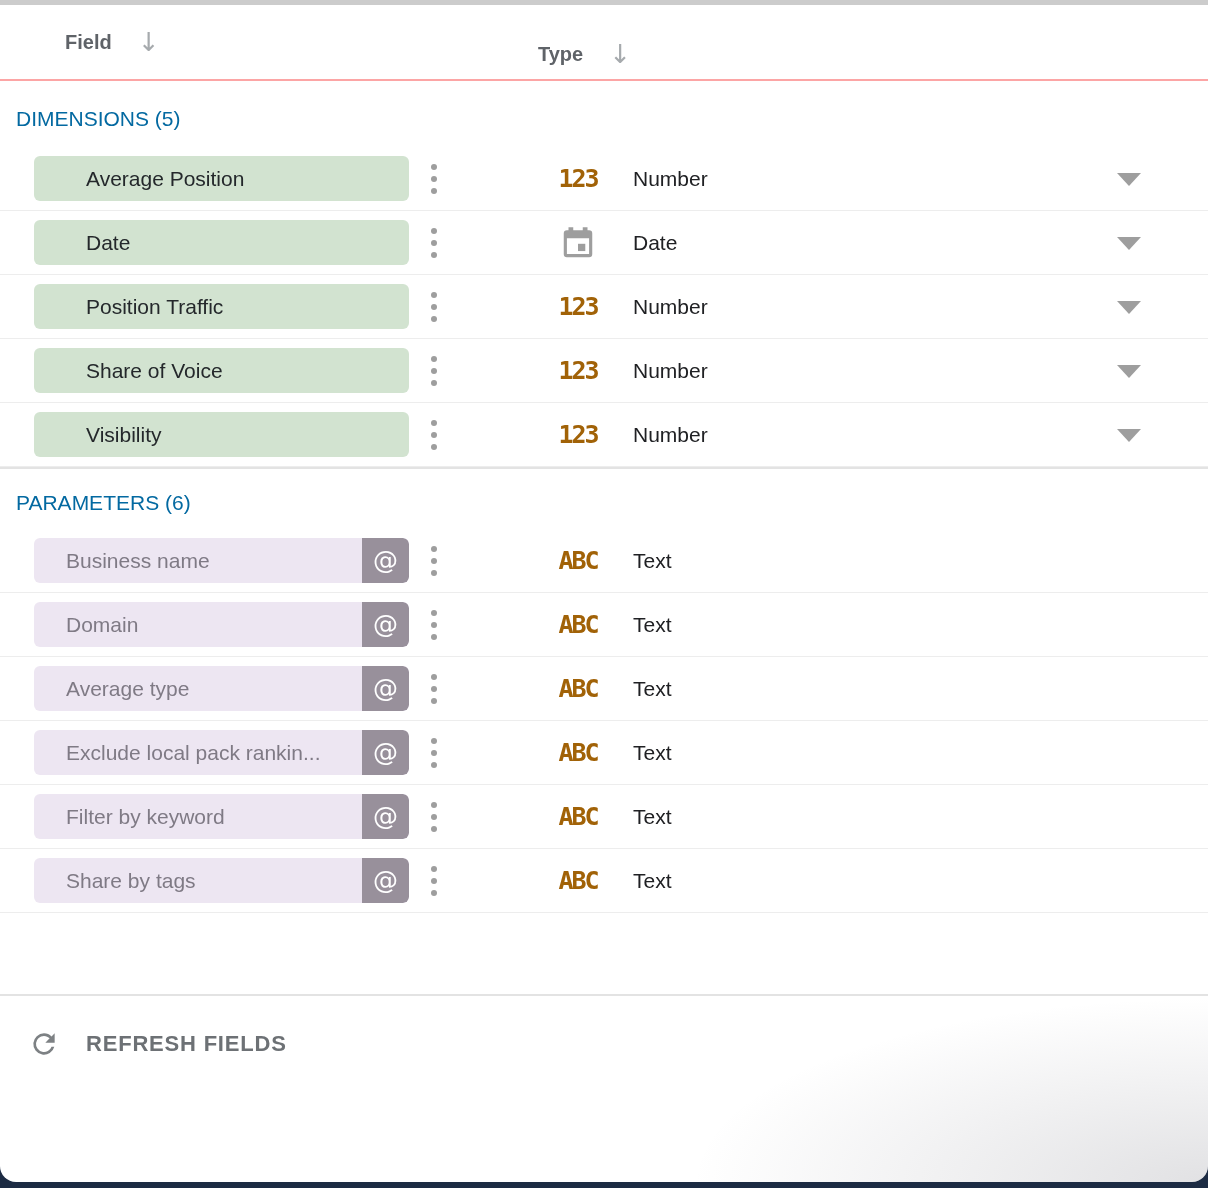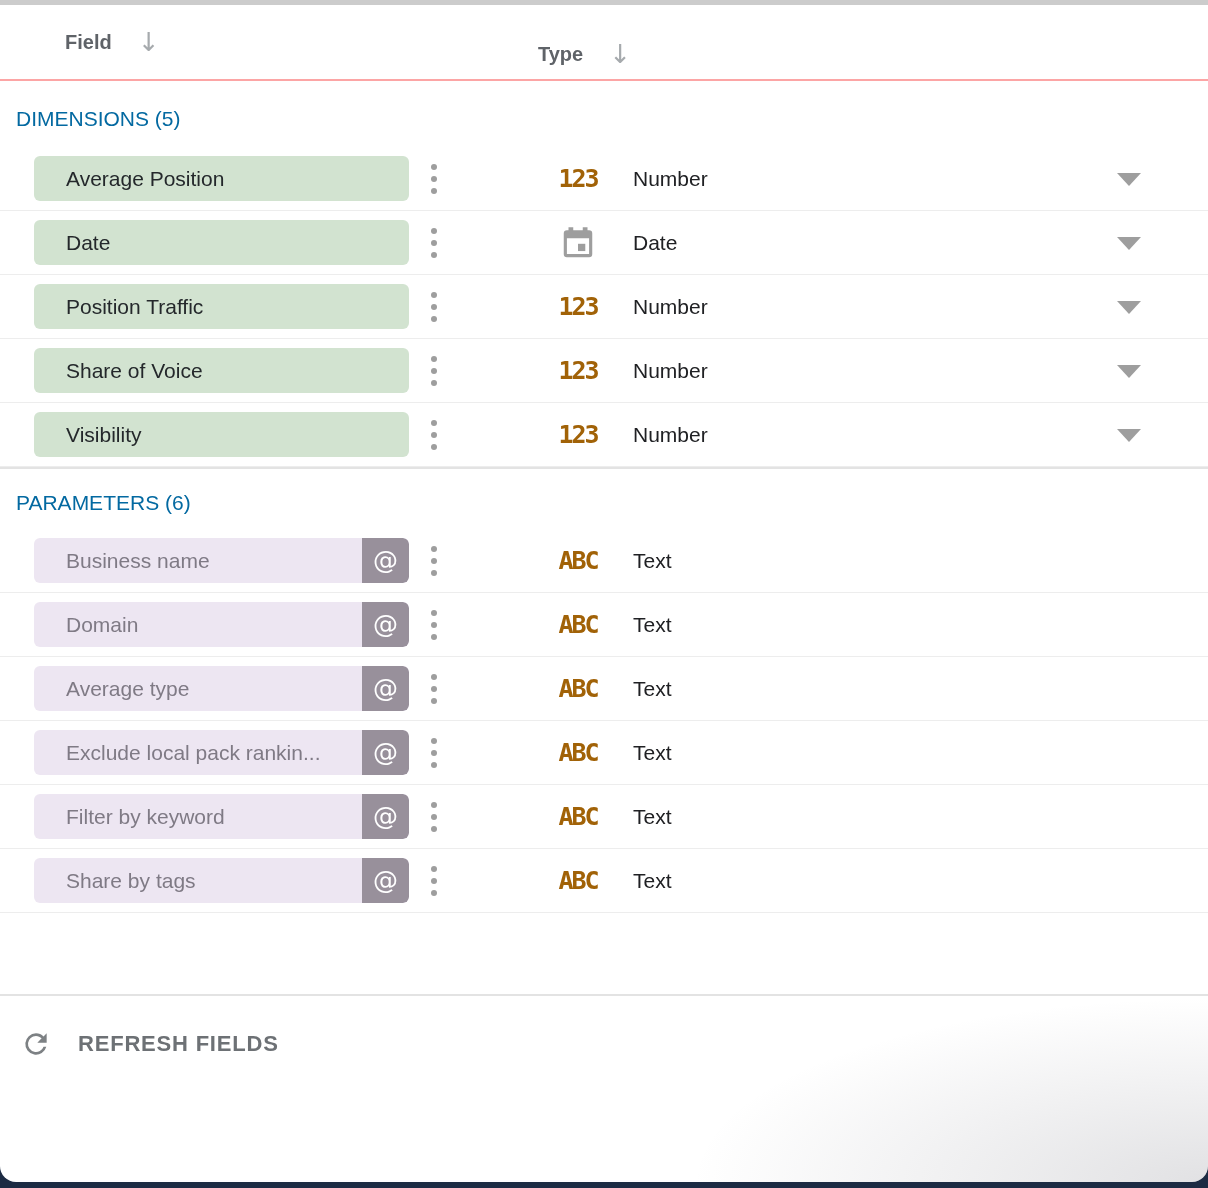--- a/index.html
+++ b/index.html
@@ -63,21 +63,21 @@
   .chip {
     position:absolute; left:34px; top:9px;
     width:375px; height:45px;
     border-radius:6px;
     display:flex; align-items:center;
     font-size:21px;
     overflow:hidden;
     cursor:grab;
   }
   .chip .chip-label { padding-left:32px; white-space:nowrap; overflow:hidden; text-overflow:ellipsis; flex:1; }
-  .chip.dim  { background:#d2e3d0; color:#24282b; }
+  .chip.dim  { background:#d2e3d0; color:#24282b;padding-left:20px; }
   .chip.param{ background:#ede6f2; color:#7f7a85; }
   .at-badge {
     width:47px; height:45px; flex:0 0 47px;
     background:#98909b; color:#ffffff;
     display:flex; align-items:center; justify-content:center;
     font-size:25px; border-radius:0 6px 6px 0;
     font-family:"DejaVu Sans", sans-serif;
   }
 
   .kebab {
@@ -108,21 +108,21 @@
     border-right:12px solid transparent;
     border-top:13px solid #9e9e9e;
   }
 
   
   .flex-space { height:81px; }
   .footer {
     height:98px;
     border-top:2px solid #e3e3e3;
     display:flex; align-items:center;
-    padding-left:20px;
+    padding-left:28px;
   }
   .refresh-btn { display:flex; align-items:center; gap:26px; cursor:pointer; }
   .refresh-label { font-size:22px; font-weight:700; color:#6d7175; letter-spacing:0.8px; }
 
   .corner-shadow {
     position:absolute; right:0; bottom:0; width:560px; height:200px;
     background:radial-gradient(ellipse at 100% 100%, rgba(120,120,130,0.22), rgba(120,120,130,0.0) 65%);
     pointer-events:none;
   }
 </style>

